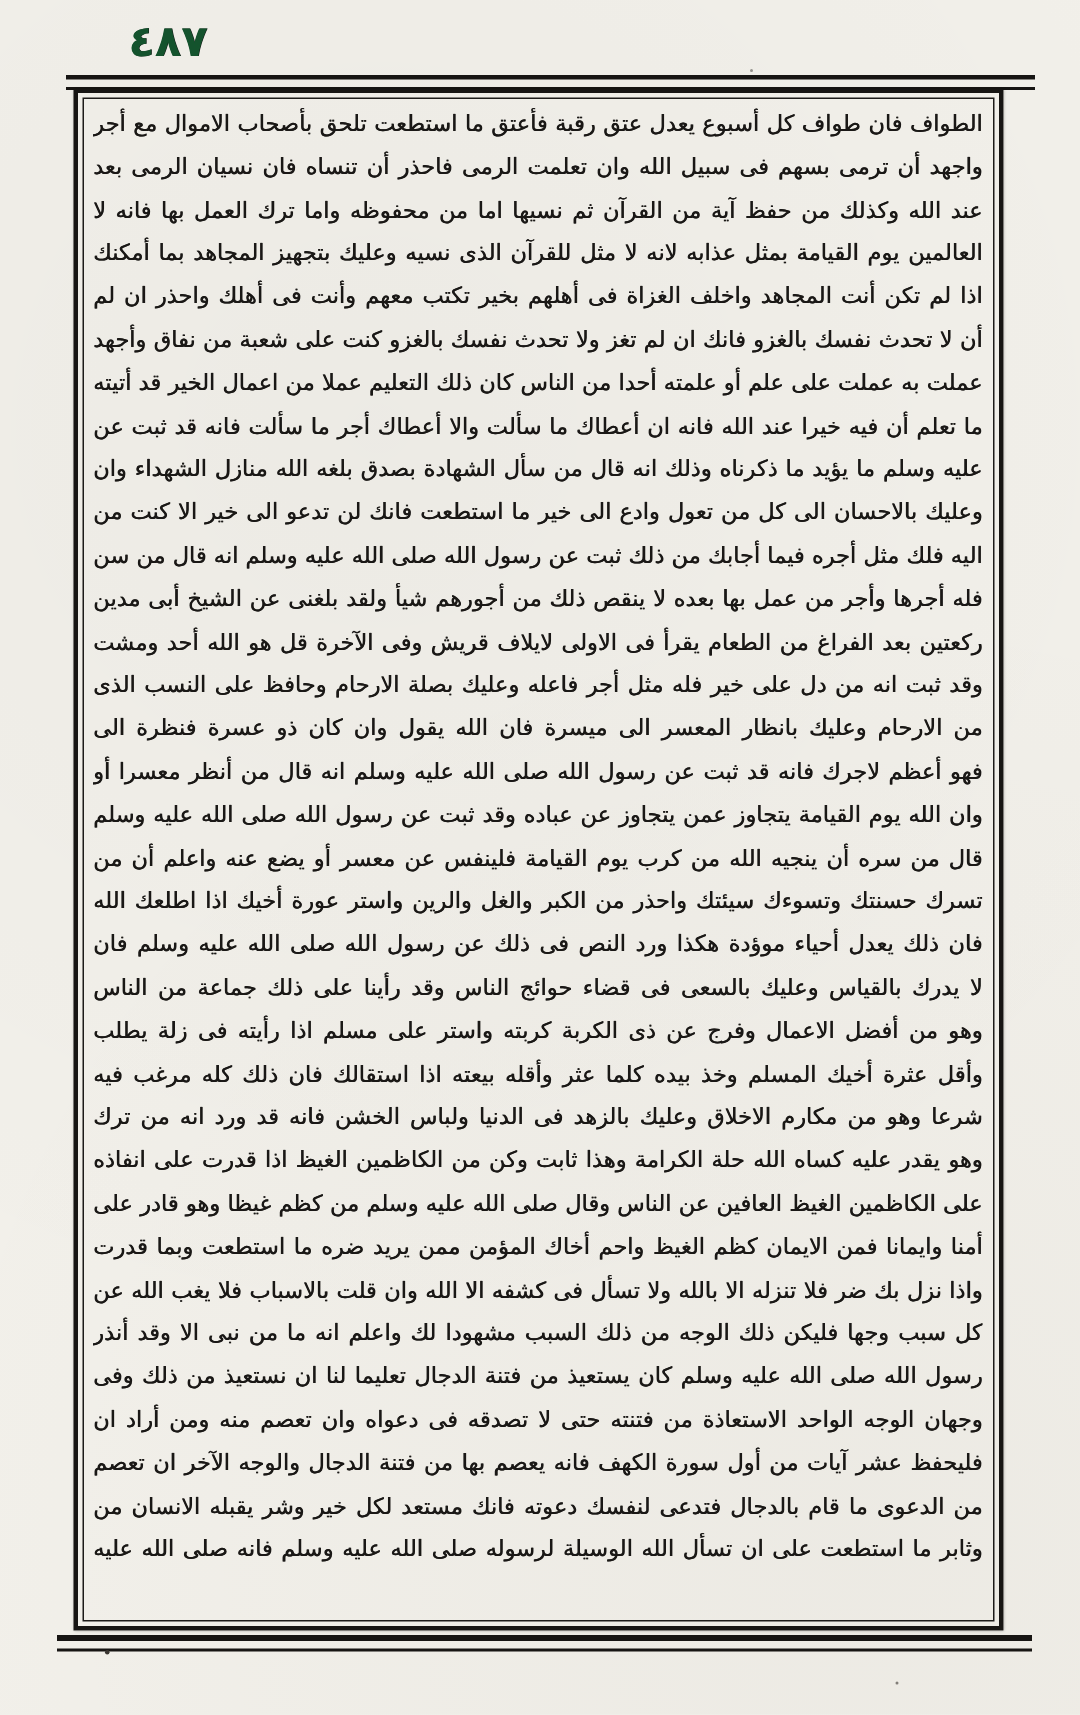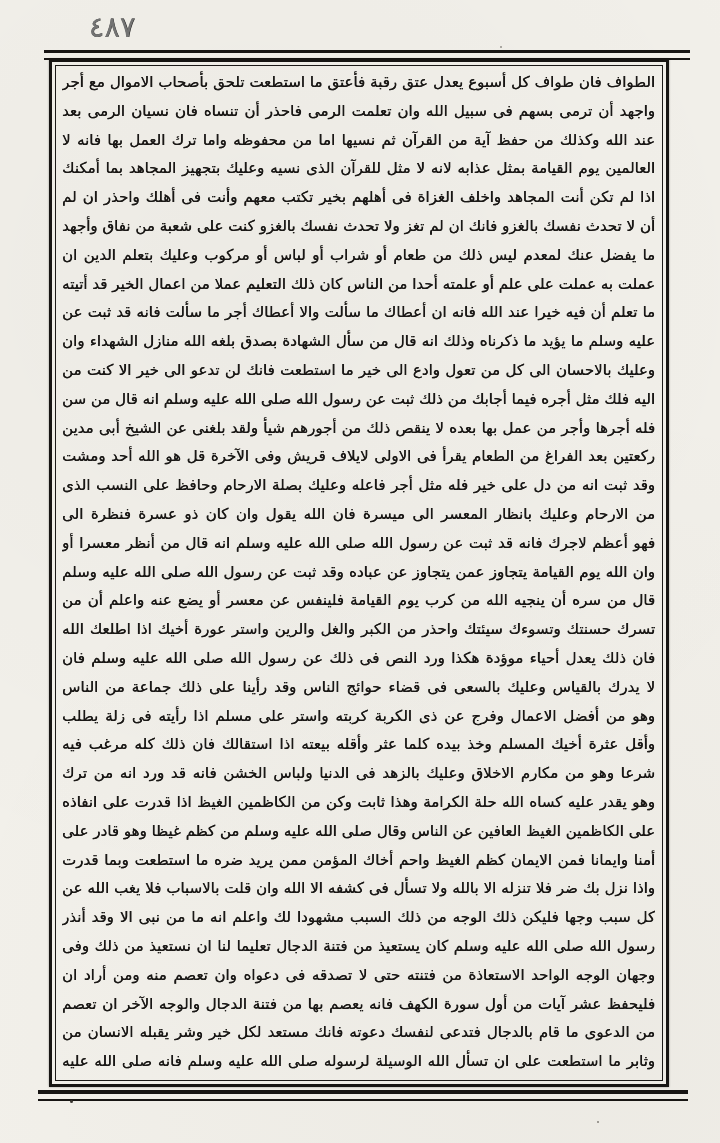--- a/index.html
+++ b/index.html
@@ -16,22 +16,22 @@
                       radial-gradient(circle at 80% 90%, rgba(60,50,30,0.03), rgba(0,0,0,0) 55%);
     font-family: "DejaVu Sans", sans-serif;
   }
 
   .page-number {
     position: absolute;
     top: 10px;
     left: 82px;
     width: 60px;
     font-size: 29px;
-    font-weight: normal;
-    color: #737373;
+    font-weight: bold;
+    color: #14532d;
     letter-spacing: 1px;
     direction: ltr;
     text-align: center;
     text-shadow: 0.4px 0 0 #141414;
   }
 
   .top-rule {
     position: absolute;
     top: 50px;
     left: 44px;
@@ -114,21 +114,20 @@
 
 <div class="frame">
   <div class="frame-inner">
     <div class="text-block">
         <div class="text-line">الطواف فان طواف كل أسبوع يعدل عتق رقبة فأعتق ما استطعت تلحق بأصحاب الاموال مع أجر الفقر</div>
         <div class="text-line">واجهد أن ترمى بسهم فى سبيل الله وان تعلمت الرمى فاحذر أن تنساه فان نسيان الرمى بعد العلم به من الكبائر</div>
         <div class="text-line">عند الله وكذلك من حفظ آية من القرآن ثم نسيها اما من محفوظه واما ترك العمل بها فانه لا يعذب أحد من</div>
         <div class="text-line">العالمين يوم القيامة بمثل عذابه لانه لا مثل للقرآن الذى نسيه وعليك بتجهيز المجاهد بما أمكنك ولو برغيف</div>
         <div class="text-line">اذا لم تكن أنت المجاهد واخلف الغزاة فى أهلهم بخير تكتب معهم وأنت فى أهلك واحذر ان لم تغز</div>
         <div class="text-line">أن لا تحدث نفسك بالغزو فانك ان لم تغز ولا تحدث نفسك بالغزو كنت على شعبة من نفاق وأجهد فى اعطاء</div>
-        <div class="text-line">ما يفضل عنك لمعدم ليس ذلك من طعام أو شراب أو لباس أو مركوب وعليك بتعلم الدين ان</div>
         <div class="text-line">عملت به عملت على علم أو علمته أحدا من الناس كان ذلك التعليم عملا من اعمال الخير قد أتيته واسأل من الله</div>
         <div class="text-line">ما تعلم أن فيه خيرا عند الله فانه ان أعطاك ما سألت والا أعطاك أجر ما سألت فانه قد ثبت عن رسول الله صلى الله</div>
         <div class="text-line">عليه وسلم ما يؤيد ما ذكرناه وذلك انه قال من سأل الشهادة بصدق بلغه الله منازل الشهداء وان مات على فراشه</div>
         <div class="text-line">وعليك بالاحسان الى كل من تعول وادع الى خير ما استطعت فانك لن تدعو الى خير الا كنت من أهله ومن أجابك</div>
         <div class="text-line">اليه فلك مثل أجره فيما أجابك من ذلك ثبت عن رسول الله صلى الله عليه وسلم انه قال من سن فى الاسلام سنة حسنة</div>
         <div class="text-line">فله أجرها وأجر من عمل بها بعده لا ينقص ذلك من أجورهم شيأ ولقد بلغنى عن الشيخ أبى مدين انه سن لاصحابه</div>
         <div class="text-line">ركعتين بعد الفراغ من الطعام يقرأ فى الاولى لايلاف قريش وفى الآخرة قل هو الله أحد ومشت سنة فى أصحابه</div>
         <div class="text-line">وقد ثبت انه من دل على خير فله مثل أجر فاعله وعليك بصلة الارحام وحافظ على النسب الذى بينك وبين الله فانه</div>
         <div class="text-line">من الارحام وعليك بانظار المعسر الى ميسرة فان الله يقول وان كان ذو عسرة فنظرة الى ميسرة وان وضعت عنه</div>
         <div class="text-line">فهو أعظم لاجرك فانه قد ثبت عن رسول الله صلى الله عليه وسلم انه قال من أنظر معسرا أو وضع عنه أظله الله فى ظله</div>

